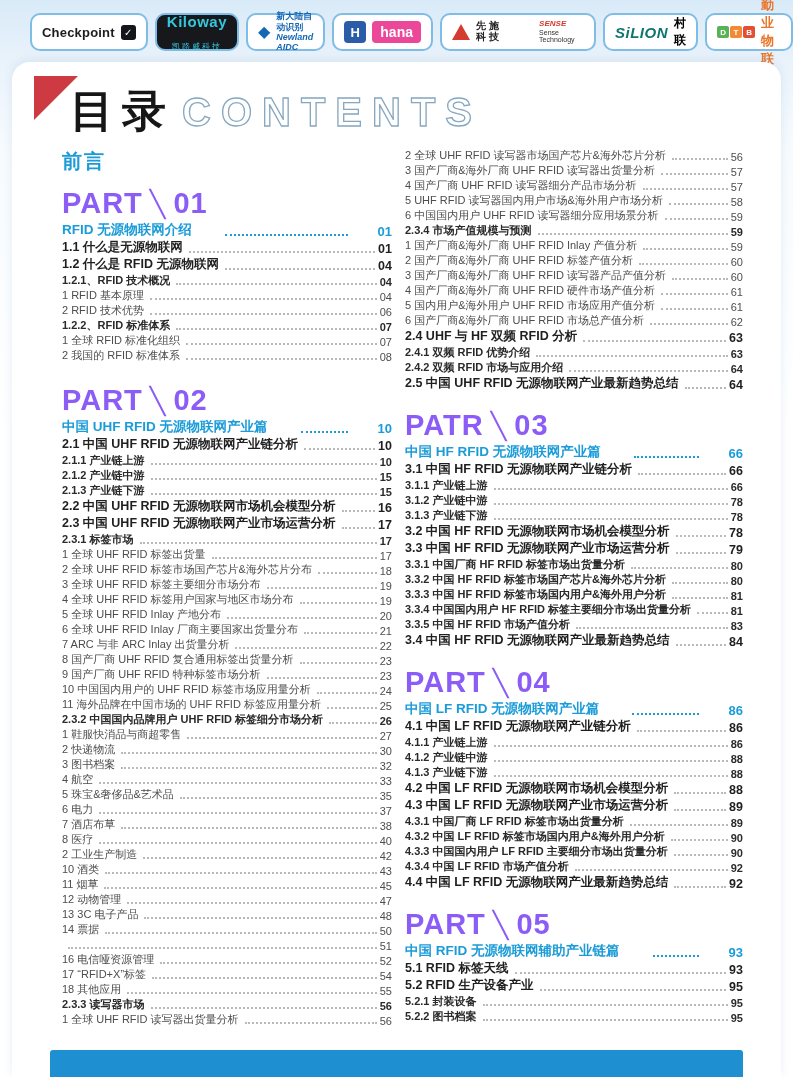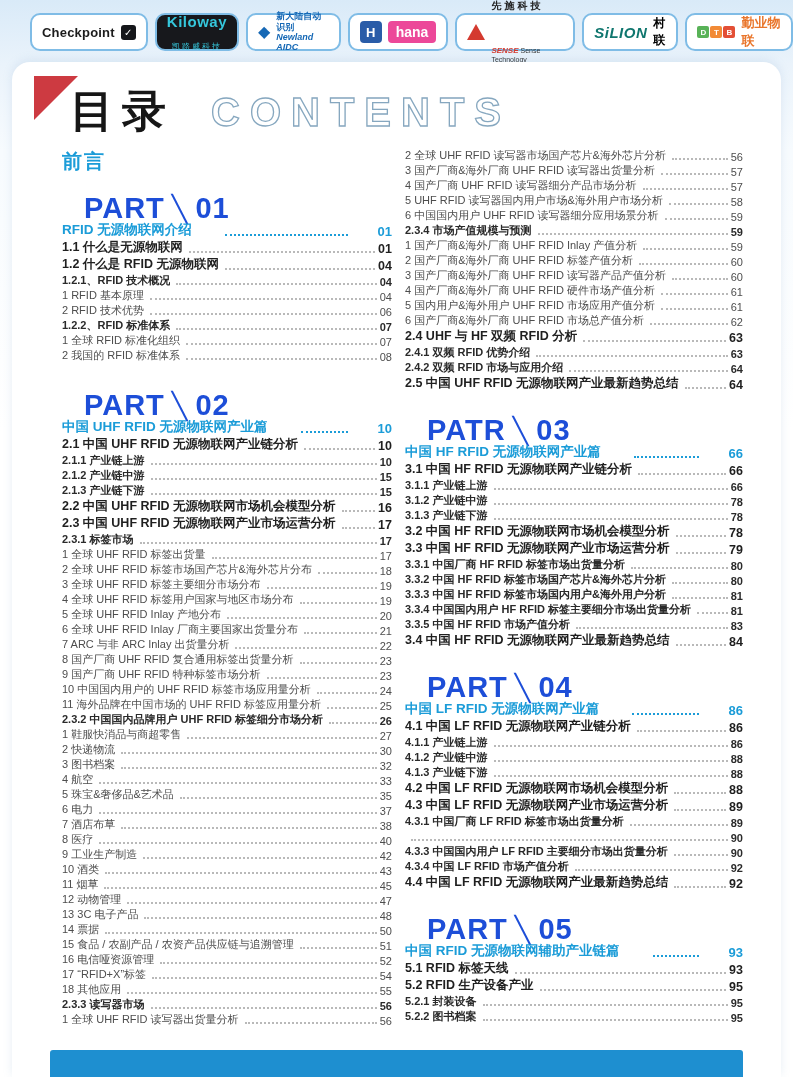--- a/index.html
+++ b/index.html
@@ -26,50 +26,50 @@
   .nl-diamond { color:#1668b5; font-size:16px; line-height:1; }
   .nl-col { display:flex; flex-direction:column; line-height:1.15; }
   .nl-zh { color:#1668b5; font-weight:700; font-size:9px; }
   .nl-en { color:#1668b5; font-weight:700; font-size:9px;font-style:italic; }
   .hana-sq { width:22px; height:22px; background:#2a5ca8; border-radius:4px; color:#fff;
              font-weight:800; font-size:13px; display:flex; align-items:center; justify-content:center; }
   .hana-box { height:22px; background:#ec4899; border-radius:4px; color:#fff; font-weight:700;
               font-size:14px; padding:0 8px; display:flex; align-items:center; }
   .sense-tri { width:0; height:0; border-left:9px solid transparent; border-right:9px solid transparent;
                border-bottom:16px solid #d43a2f; }
-  .sense-col { display:flex; flex-direction:column; line-height:1.1;gap:36px; }
+  .sense-col { display:flex; flex-direction:row; line-height:1.1;gap:36px; }
   .sense-zh { color:#222; font-weight:700; font-size:10px; letter-spacing:3px; }
   .sense-en { font-size:7px; color:#333; }
   .sense-en b { color:#d43a2f; font-style:italic; font-size:8px; }
   .silion-en { color:#0f766e; font-weight:800; font-style:italic; font-size:15px; letter-spacing:.5px; }
   .silion-zh { color:#000000; font-weight:800; font-size:12px; }
   .dtb-letters { display:flex; gap:1px; }
   .dtb-sq { width:12px; height:12px; border-radius:2px; color:#fff; font-size:8px; font-weight:800;
             display:flex; align-items:center; justify-content:center; }
   .dtb-d { background:#58b257; } .dtb-t { background:#f28a35; } .dtb-b { background:#e34f35; }
   .dtb-zh { color:#e9762c; font-weight:800; font-size:13px; }
   
   .card {
     position:absolute; left:12px; right:12px; top:62px; bottom:0;
     background:#ffffff; border-radius:18px 18px 0 0;
     box-shadow:0 -2px 10px rgba(120,160,200,.18);
   }
   .corner-tri { position:absolute; left:22px; top:14px; width:0; height:0;
     border-top:44px solid #cd3a41; border-right:44px solid transparent; }
-  .title-row { position:absolute; left:58px; top:20px; display:flex; align-items:baseline; gap:37px; }
+  .title-row { position:absolute; left:58px; top:20px; display:flex; align-items:baseline; gap:8px; }
   .title-zh { font-size:44px; font-weight:900; color:#161616; letter-spacing:8px; }
   .title-en { font-size:40px; font-weight:700; letter-spacing:10px;
     color:rgba(255,255,255,0); -webkit-text-stroke:1.3px #86a7bf; }
   
   .col { position:absolute; top:86px; }
   .col-left  { left:50px; width:330px; }
   .col-right { left:393px; width:338px; }
   .row-preface { height:26px; font-size:20px; font-weight:800; color:#1b9cd8; letter-spacing:2px; }
-  .part-label { height:30px; line-height:40px; font-size:29px; font-weight:800; color:#1d4ed8;
-                letter-spacing:1px; white-space:nowrap;margin-left:22px; }
+  .part-label { height:30px; line-height:30px; font-size:29px; font-weight:800; color:#8b5cf6;
+                letter-spacing:1px; white-space:nowrap; }
   .part-label .sep { font-weight:400; font-size:26px; padding:0 7px; }
   .toc-row { display:flex; align-items:flex-end; white-space:nowrap; }
   .toc-row .txt { flex:0 1 auto; overflow:hidden; }
   .toc-row .leader { flex:1 0 10px; border-bottom:2px dotted #b9b9b9; margin:0 3px 3px 6px; }
   .row-ptitle { height:21px; font-size:13.5px; font-weight:700; color:#1b9cd8;gap:27px; }
   .row-ptitle .leader { border-color:#1b9cd8; }
   .row-ptitle .pg { font-size:13px; font-weight:700; color:#1b9cd8; }
   .row-h2 { height:17px; font-size:12.5px; font-weight:700; color:#1f1f1f; }
   .row-h2 .pg { font-size:12.5px; font-weight:700; color:#1f1f1f; }
   .row-sub { height:15px; font-size:11px; font-weight:700; color:#2a2a2a; }
@@ -317,21 +317,21 @@
         <span class="txt">7 酒店布草</span>
         <span class="leader"></span>
         <span class="pg">38</span>
       </div>
       <div class="toc-row row-item">
         <span class="txt">8 医疗</span>
         <span class="leader"></span>
         <span class="pg">40</span>
       </div>
       <div class="toc-row row-item">
-        <span class="txt">9 工业生产制造</span>
+        <span class="txt">2 工业生产制造</span>
         <span class="leader"></span>
         <span class="pg">42</span>
       </div>
       <div class="toc-row row-item">
         <span class="txt">10 酒类</span>
         <span class="leader"></span>
         <span class="pg">43</span>
       </div>
       <div class="toc-row row-item">
         <span class="txt">11 烟草</span>
@@ -347,21 +347,20 @@
         <span class="txt">13 3C 电子产品</span>
         <span class="leader"></span>
         <span class="pg">48</span>
       </div>
       <div class="toc-row row-item">
         <span class="txt">14 票据</span>
         <span class="leader"></span>
         <span class="pg">50</span>
       </div>
       <div class="toc-row row-item">
-        <span class="txt">15 食品 / 农副产品 / 农资产品供应链与追溯管理</span>
         <span class="leader"></span>
         <span class="pg">51</span>
       </div>
       <div class="toc-row row-item">
         <span class="txt">16 电信哑资源管理</span>
         <span class="leader"></span>
         <span class="pg">52</span>
       </div>
       <div class="toc-row row-item">
         <span class="txt">17 “RFID+X”标签</span>
@@ -568,20 +567,21 @@
         <span class="txt">4.3   中国 LF RFID 无源物联网产业市场运营分析</span>
         <span class="leader"></span>
         <span class="pg">89</span>
       </div>
       <div class="toc-row row-sub">
         <span class="txt">4.3.1 中国厂商 LF RFID 标签市场出货量分析</span>
         <span class="leader"></span>
         <span class="pg">89</span>
       </div>
       <div class="toc-row row-sub">
+        <span class="txt">4.3.2 中国 LF RFID 标签市场国内用户&amp;海外用户分析</span>
         <span class="leader"></span>
         <span class="pg">90</span>
       </div>
       <div class="toc-row row-sub">
         <span class="txt">4.3.3 中国国内用户 LF RFID 主要细分市场出货量分析</span>
         <span class="leader"></span>
         <span class="pg">90</span>
       </div>
       <div class="toc-row row-sub">
         <span class="txt">4.3.4 中国 LF RFID 市场产值分析</span>

